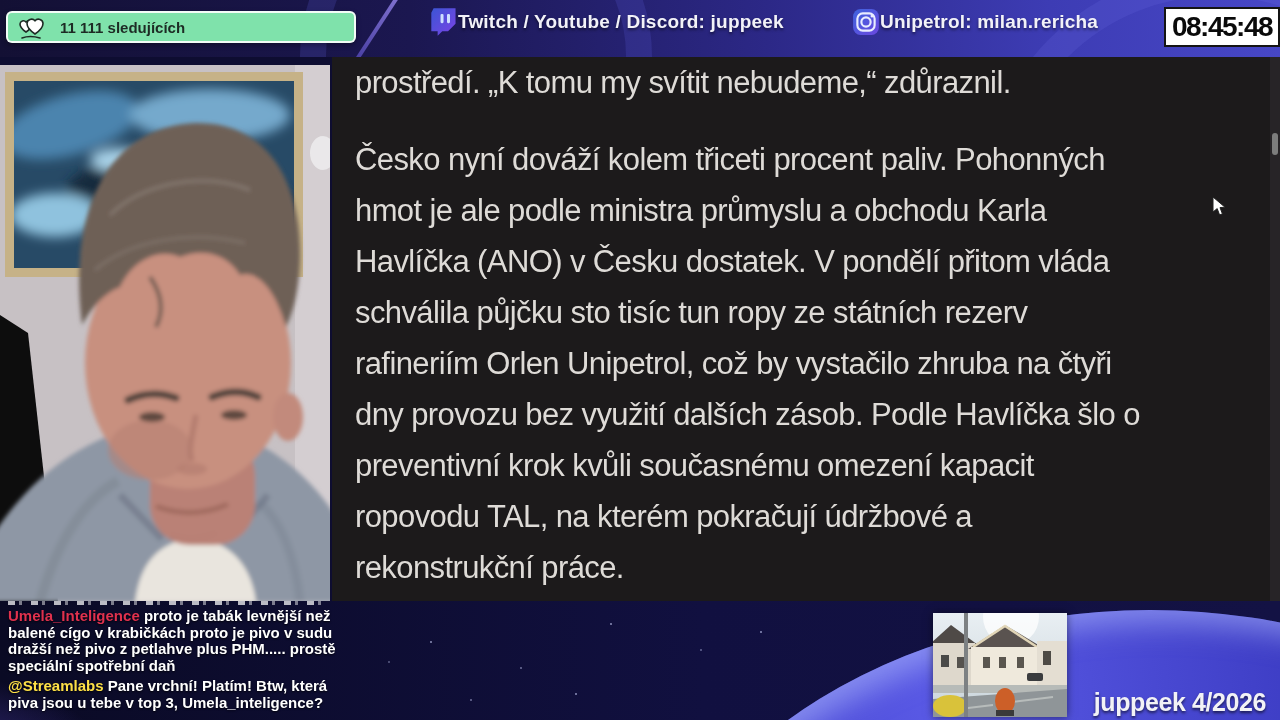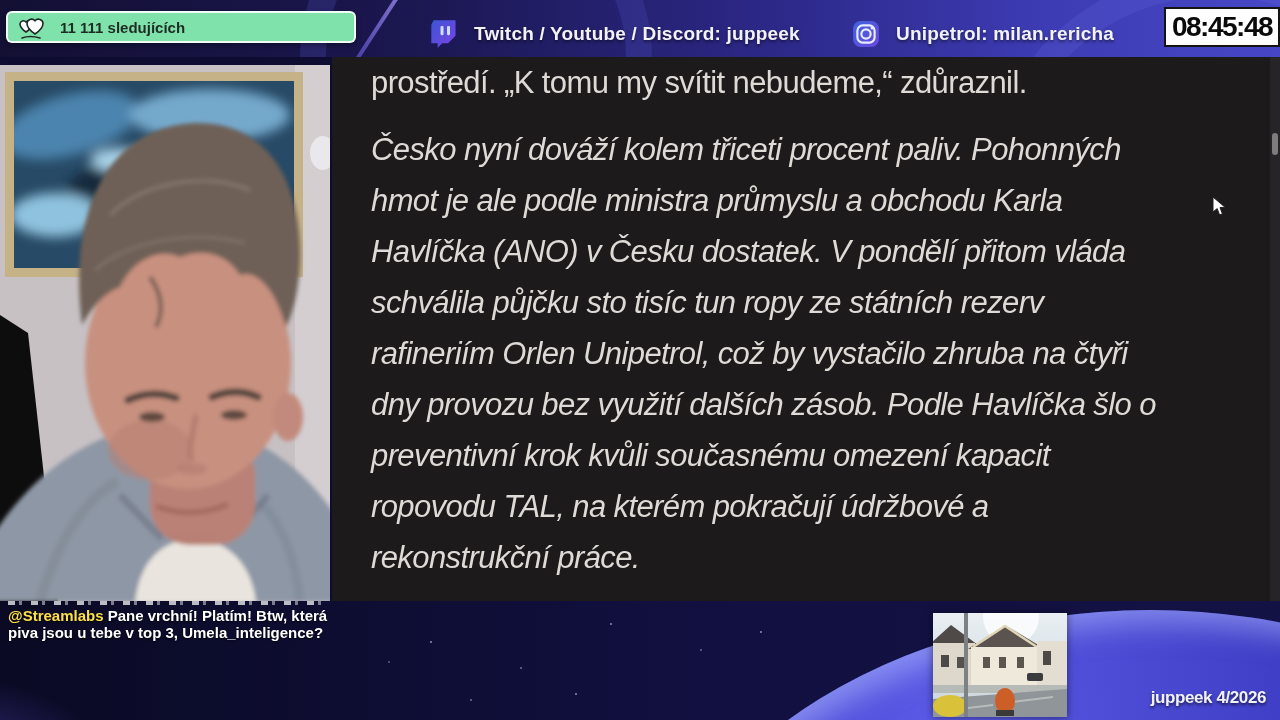--- a/index.html
+++ b/index.html
@@ -16,42 +16,42 @@
     background:linear-gradient(#9b8af0,#4a3fb0);transform:rotate(33deg);opacity:.8;}
 
   .followers{position:absolute;left:6px;top:11px;width:350px;height:32px;
     background:#7fe2ab;border:2px solid rgba(255,255,255,.9);border-radius:6px;
     box-sizing:border-box;display:flex;align-items:center;padding:0 10px 0 8px;
     box-shadow:0 2px 5px rgba(0,0,0,.35);}
   .f-label{font-size:15px;font-weight:700;color:#1d2b24;margin-left:8px;}
   .f-right{margin-left:auto;font-size:15px;color:#7c978a;font-weight:700;}
   .f-right b{color:#273a31;}
 
-  .social{position:absolute;top:0;height:44px;display:flex;align-items:center;gap:16px;
+  .social{position:absolute;top:0;height:44px;display:flex;align-items:center;
     color:#f2f2f8;font-weight:700;font-size:19px;letter-spacing:.2px;
-    text-shadow:0 2px 3px rgba(0,0,0,.5);margin-top:12px;}
+    text-shadow:0 2px 3px rgba(0,0,0,.5);}
   .social.s1{left:430px;}
   .social.s2{left:852px;}
 
   .clock{position:absolute;right:0;top:7px;width:116px;height:40px;background:#fff;
     border:2px solid #141414;box-sizing:border-box;color:#0a0a0a;font-weight:700;
     font-size:28px;letter-spacing:-1.5px;display:flex;align-items:center;justify-content:center;
     font-family:"Liberation Sans",sans-serif;}
 
   
   .webcam{position:absolute;left:0;top:65px;width:330px;height:537px;background:#c7c1c4;overflow:hidden;}
   .webcam svg{display:block;}
 
   
   .article{position:absolute;left:332px;top:57px;width:948px;height:544px;
     background:#1c1a1b;overflow:hidden;}
-  .article-inner{padding:0 40px 0 39px;color:#dedbd7;font-size:31px;line-height:51px;
+  .article-inner{padding:0 40px 0 23px;color:#dedbd7;font-size:31px;line-height:51px;
     letter-spacing:-0.6px;font-family:"Liberation Sans",sans-serif;}
   .article-inner p{margin:0;white-space:pre-line;}
-  .article-inner p.p2{margin-top:16px;font-style:italic;}
+  .article-inner p.p2{margin-top:26px;}
   .sb-track{position:absolute;right:0;top:0;width:10px;height:544px;background:#272427;}
   .sb-thumb{position:absolute;right:2px;top:76px;width:6px;height:22px;background:#7d7d7d;border-radius:3px;}
 
   
   .cursor{position:absolute;left:1212px;top:196px;z-index:9;}
 
   
   .bottom{position:absolute;left:0;top:601px;width:1280px;height:119px;overflow:hidden;
     background:linear-gradient(90deg,#0a0a24 0%,#111040 55%,#131244 100%);}
   .swirl{position:absolute;left:630px;top:9px;width:1040px;height:780px;border-radius:50%;
@@ -69,21 +69,21 @@
     background:repeating-linear-gradient(90deg,rgba(255,255,255,.85) 0 7px,transparent 7px 11px,
       rgba(255,255,255,.55) 11px 14px,transparent 14px 23px);}
   .chat-msg{margin-bottom:4px;}
   .user-red{color:#e0314e;}
   .user-gold{color:#fde047;}
 
   
   .minicam{position:absolute;left:933px;top:613px;width:134px;height:104px;z-index:6;
     overflow:hidden;box-shadow:0 0 8px rgba(0,0,0,.5);}
   .watermark{position:absolute;right:14px;top:688px;z-index:6;color:#f2f2f6;font-weight:700;
-    font-size:17px;letter-spacing:-0.4px;text-shadow:0 2px 3px rgba(0,0,0,.6);}
+    font-size:25px;letter-spacing:-0.4px;text-shadow:0 2px 3px rgba(0,0,0,.6);}
 </style>
 </head>
 <body>
 
 <div class="stage">
 
   <div class="topbar">
     <div class="tb-arc a1"></div>
     <div class="tb-arc a2"></div>
     <div class="tb-streak"></div>
@@ -217,20 +217,21 @@
     <div class="dot" style="left:610px;top:22px;"></div>
     <div class="dot" style="left:700px;top:48px;opacity:.45;"></div>
     <div class="dot" style="left:760px;top:30px;"></div>
     <div class="dot" style="left:470px;top:98px;opacity:.5;"></div>
     <div class="dot" style="left:575px;top:92px;"></div>
     <div class="dot" style="left:388px;top:60px;opacity:.4;"></div>
   </div>
 
   <div class="chat">
     <div class="chat-clipped"></div>
+    <div class="chat-msg"><span class="user-red">Umela_Inteligence</span><span> proto je tabák levnější než balené cígo v krabičkách proto je pivo v sudu dražší než pivo z petlahve plus PHM..... prostě speciální spotřební daň</span></div>
     <div class="chat-msg"><span class="user-gold">@Streamlabs</span><span> Pane vrchní! Platím! Btw, která piva jsou u tebe v top 3, Umela_inteligence?</span></div>
   </div>
 
   <div class="minicam">
     <svg width="134" height="104" viewBox="0 0 134 104">
       <defs>
           <linearGradient id="sky" x1="0" y1="0" x2="0" y2="1">
         <stop offset="0" stop-color="#e9eff3"></stop>
             <stop offset="1" stop-color="#c9d4da"></stop>
       </linearGradient>

